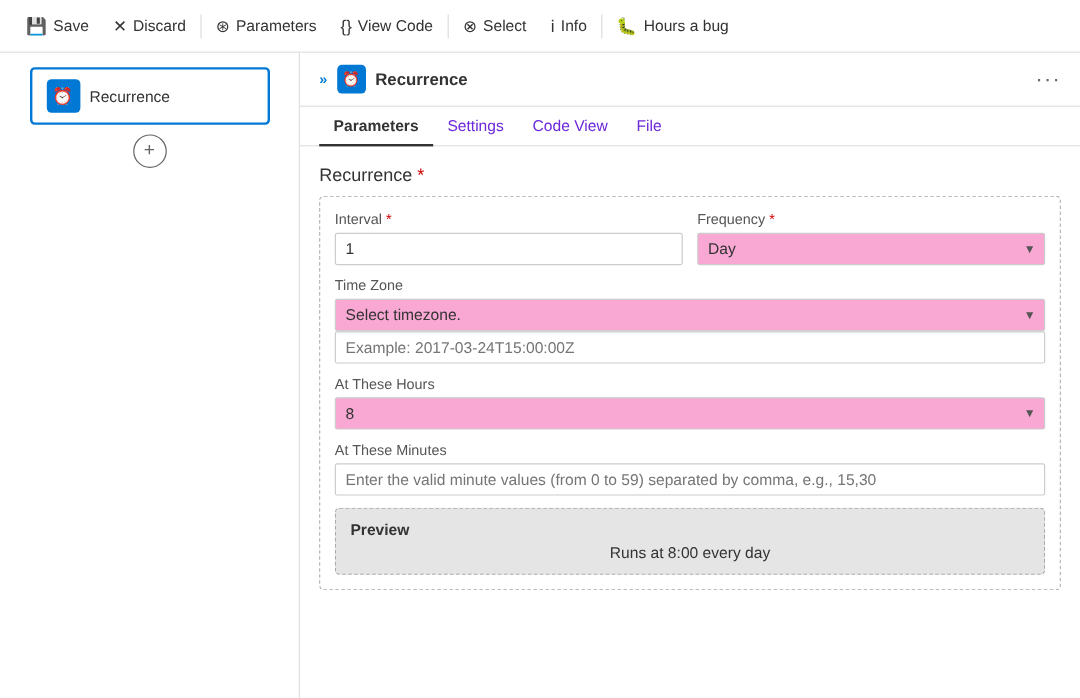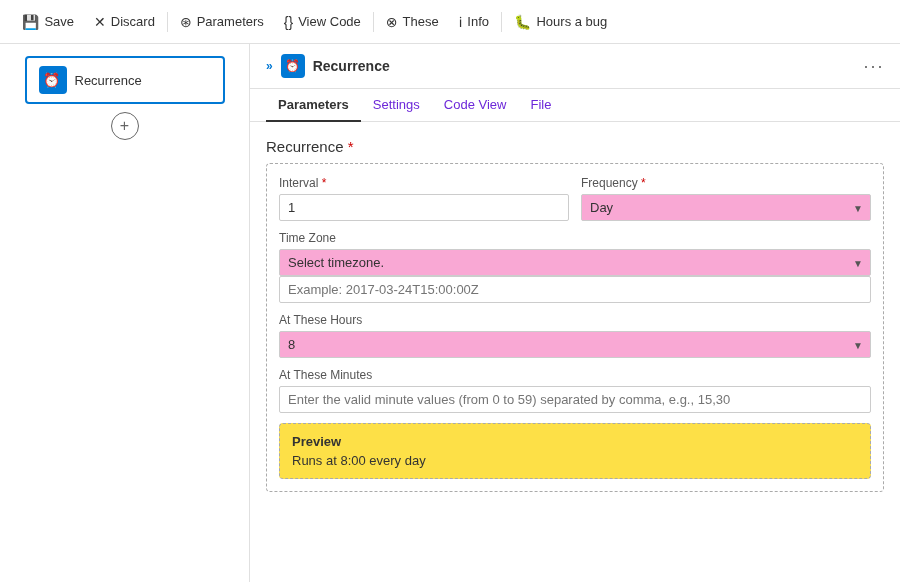--- a/index.html
+++ b/index.html
@@ -216,34 +216,35 @@
       right: 8px;
       top: 50%;
       transform: translateY(-50%);
       font-size: 10px;
       color: #555;
       pointer-events: none;
     }
 
     
     .preview-box {
-      background: #fde047;
+      background: #e5e5e5;
       border: 1.5px dashed #aaa;
       border-radius: 4px;
       padding: 10px 12px;
       margin-top: 10px;
     }
     .preview-title {
       font-weight: 700;
       font-size: 13px;
       margin-bottom: 4px;
     }
     .preview-text {
       font-size: 13px;
       color: #333;
+      text-align: center;
     }
   </style>
 </head>
 <body>
 
 <div class="toolbar">
   <button class="toolbar-item">
     <span class="icon">💾</span>
     <span>Save</span>
   </button>
@@ -256,21 +257,21 @@
     <span class="icon">⊛</span>
     <span>Parameters</span>
   </button>
   <button class="toolbar-item">
     <span class="icon">{}</span>
     <span>View Code</span>
   </button>
   <div class="toolbar-divider"></div>
   <button class="toolbar-item">
     <span class="icon">⊗</span>
-    <span>These</span>
+    <span>Select</span>
   </button>
   <button class="toolbar-item">
     <span class="icon">ℹ</span>
     <span>Info</span>
   </button>
   <div class="toolbar-divider"></div>
   <button class="toolbar-item">
     <span class="icon">🐛</span>
     <span>Hours a bug</span>
   </button>

